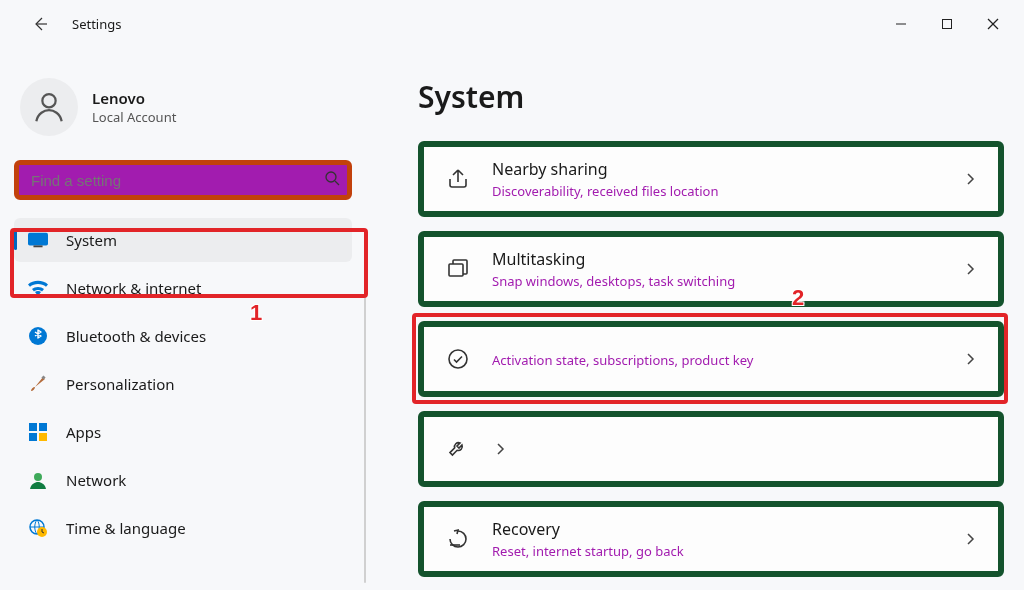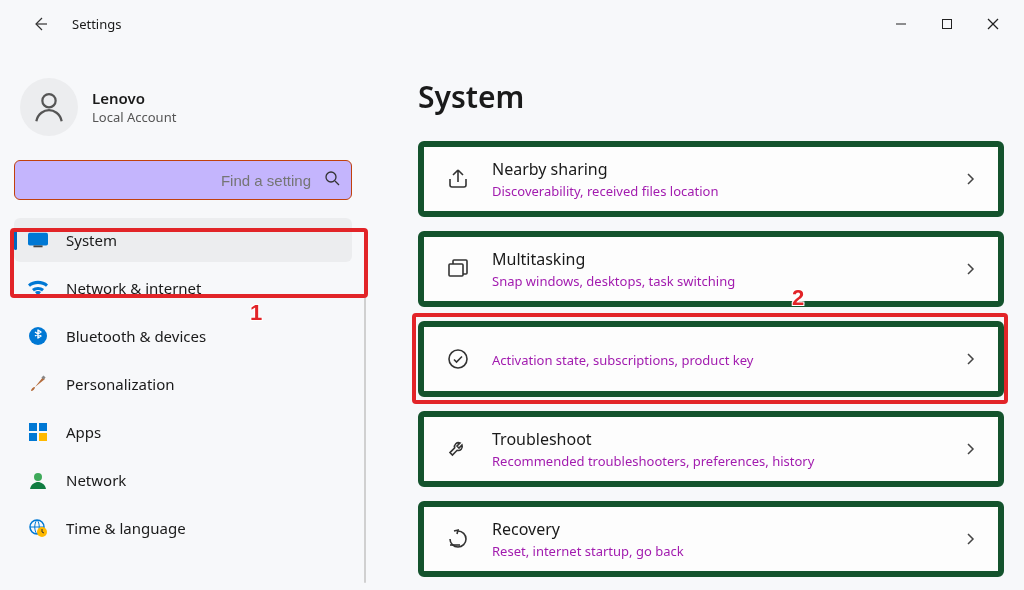--- a/index.html
+++ b/index.html
@@ -75,27 +75,26 @@
     font-size: 13px;
     color: #555;
   }
   .search-box {
     position: relative;
     margin: 2px 0 18px 0;
   }
   .search-input {
     width: 100%;
     height: 40px;
-    border: 1px solid #c2410c;
+    border: 5px solid #c2410c;
     border-radius: 6px;
-    background: #c4b5fd;
+    background: #a21caf;
     padding: 0 40px 0 12px;
     font-size: 15px;
     outline: none;
-    text-align: right;
   }
   .search-icon {
     position: absolute;
     right: 12px;
     top: 50%;
     transform: translateY(-50%);
   }
   .nav-list { list-style: none; }
   .nav-item {
     display: flex;
@@ -389,24 +388,20 @@
             </svg>
         </span>
       </div>
 
       <div class="card">
         <span class="card-icon">
           <svg width="24" height="24" viewBox="0 0 24 24" fill="none" stroke="#333" stroke-width="1.6">
               <path d="M14 6a4 4 0 00-5.3 4.9L4 15.6 6.4 18l4.7-4.7A4 4 0 0016 8l-3 3-2-2 3-3z"></path>
             </svg>
         </span>
-        <div class="card-body">
-          <div class="card-title">Troubleshoot</div>
-          <div class="card-sub">Recommended troubleshooters, preferences, history</div>
-        </div>
         <span class="chevron">
           <svg width="10" height="14" viewBox="0 0 10 14" fill="none" stroke="#444" stroke-width="1.5">
               <path d="M3 2l5 5-5 5"></path>
             </svg>
         </span>
       </div>
 
       <div class="card">
         <span class="card-icon">
           <svg width="24" height="24" viewBox="0 0 24 24" fill="none" stroke="#333" stroke-width="1.6">

